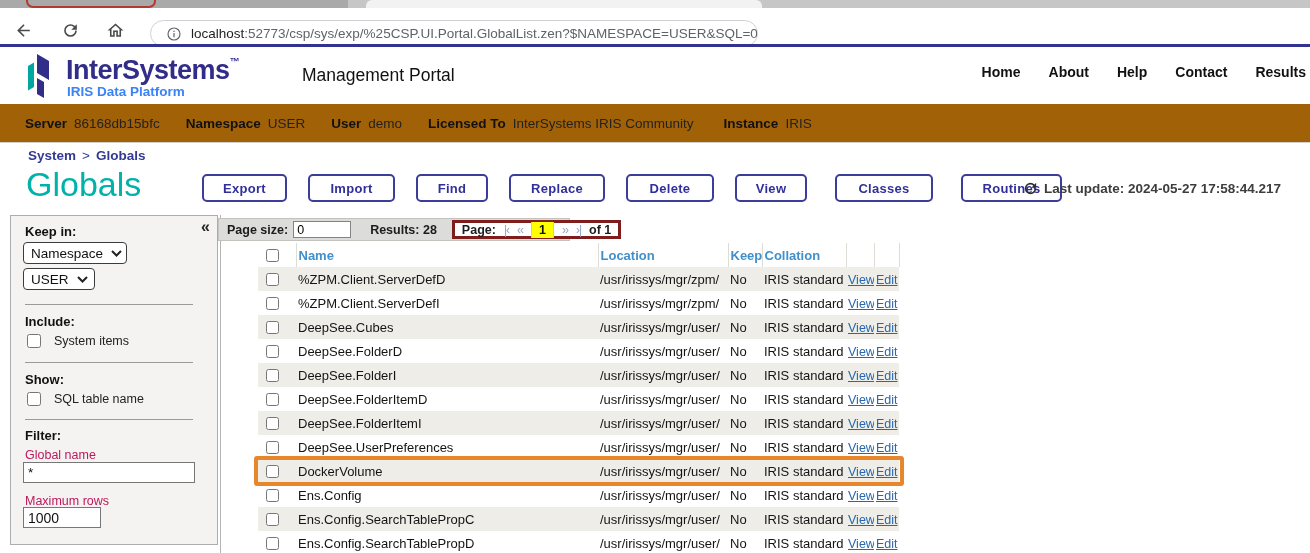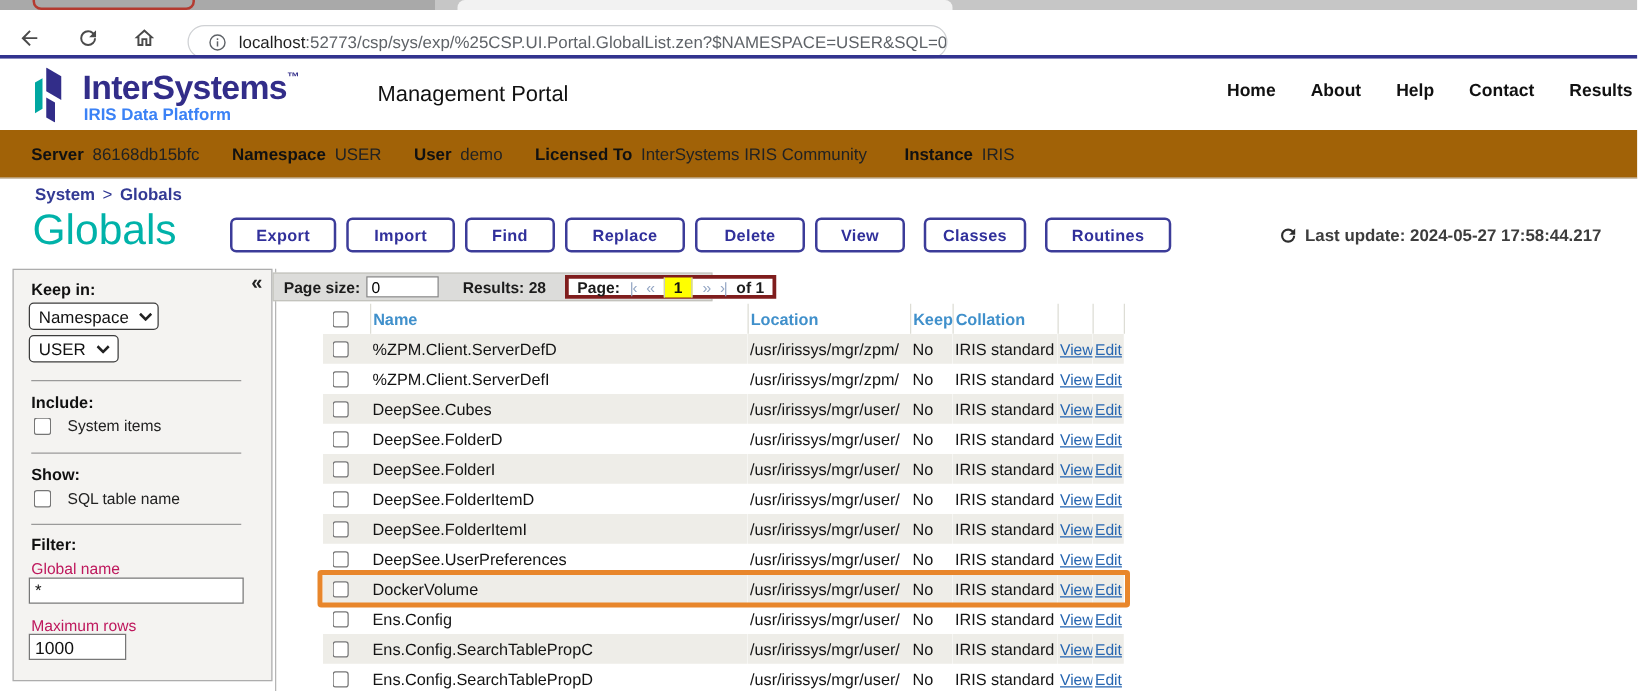--- a/index.html
+++ b/index.html
@@ -35,21 +35,21 @@
   .srvrow { position:absolute; left:0; top:104px; width:1310px; height:39px; background:#a16207; border-bottom:1px solid #d4d2cf; display:flex; align-items:center; padding-left:25px; }
   .srvrow .pair { margin-right:26px; font-size:13.5px; color:#222; white-space:nowrap; }
   .srvrow .pair b { margin-right:7px; color:#111; }
   .srvrow .pair:nth-child(4) { margin-right:30px; }
 
   
   .crumb { position:absolute; left:28px; top:148px; font-size:13.5px; font-weight:700; color:#333a94; }
   .crumb a { color:#333a94; text-decoration:none; cursor:pointer; }
   .crumb .sep { margin:0 6px; font-weight:400; }
   .page-title { position:absolute; left:26px; top:165px; font-size:34px; color:#00b2a9; }
-  .btn-row { position:absolute; left:184px; top:174px; display:flex; gap:8px; }
+  .btn-row { position:absolute; left:202px; top:174px; display:flex; gap:21px; }
   .btn-row .g2 { margin-left:7px; }
   .pbtn { height:28px; background:#fff; border:2px solid #3c3c99; border-radius:5px; color:#31309b; font-weight:700; font-size:13px; letter-spacing:0.3px; display:flex; align-items:center; justify-content:center; cursor:pointer; font-family:"Liberation Sans", sans-serif; }
   .lastupd { position:absolute; left:1022px; top:180px; display:flex; align-items:center; gap:5px; }
   .lastupd svg { width:17px; height:17px; fill:#2e2e2e; }
   .lastupd span { font-size:13.5px; font-weight:700; color:#3d3d3d; white-space:nowrap; }
 
   
   .sidebar { position:absolute; left:10px; top:215px; width:208px; height:330px; background:#f4f3f1; border:1px solid #adadad; }
   .collapse { position:absolute; right:7px; top:2px; font-size:16px; font-weight:700; color:#222; cursor:pointer; }
   .sb-label { position:absolute; left:14px; font-size:13px; font-weight:700; color:#111; }
@@ -151,21 +151,21 @@
     <a>System</a><span class="sep">&gt;</span><span>Globals</span>
   </div>
   <div class="page-title">Globals</div>
   <div class="btn-row">
     <button class="pbtn" style="width:85px">Export</button>
     <button class="pbtn" style="width:87px">Import</button>
     <button class="pbtn" style="width:72px">Find</button>
     <button class="pbtn" style="width:96px">Replace</button>
     <button class="pbtn" style="width:88px">Delete</button>
     <button class="pbtn" style="width:72px">View</button>
-    <button class="pbtn g2" style="width:82px">Classes</button>
+    <button class="pbtn g2" style="width:98px">Classes</button>
     <button class="pbtn g2" style="width:101px">Routines</button>
   </div>
   <div class="lastupd">
     <svg viewBox="0 0 24 24">
         <path d="M17.65 6.35A7.95 7.95 0 0 0 12 4a8 8 0 1 0 8 8h-2.4a5.6 5.6 0 1 1-5.6-5.6c1.55 0 2.94.64 3.95 1.66L13 11h7V4l-2.35 2.35z"></path>
       </svg>
     <span>Last update: 2024-05-27 17:58:44.217</span>
   </div>
 
   <div class="sidebar">

